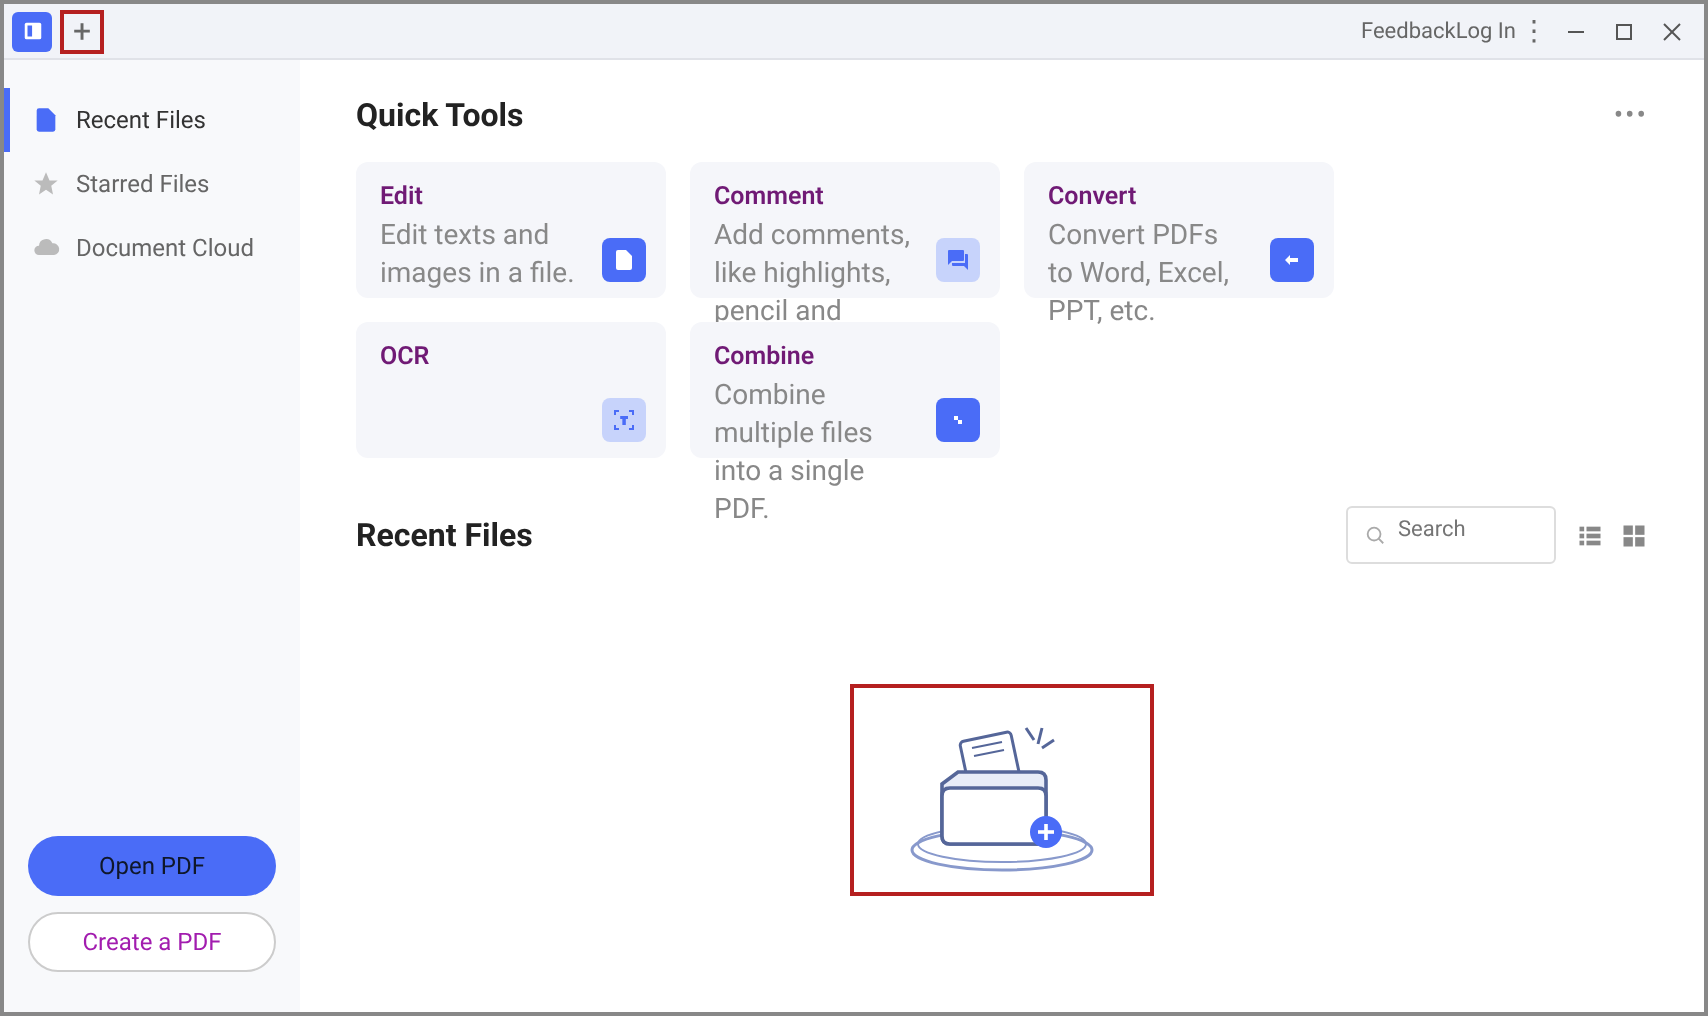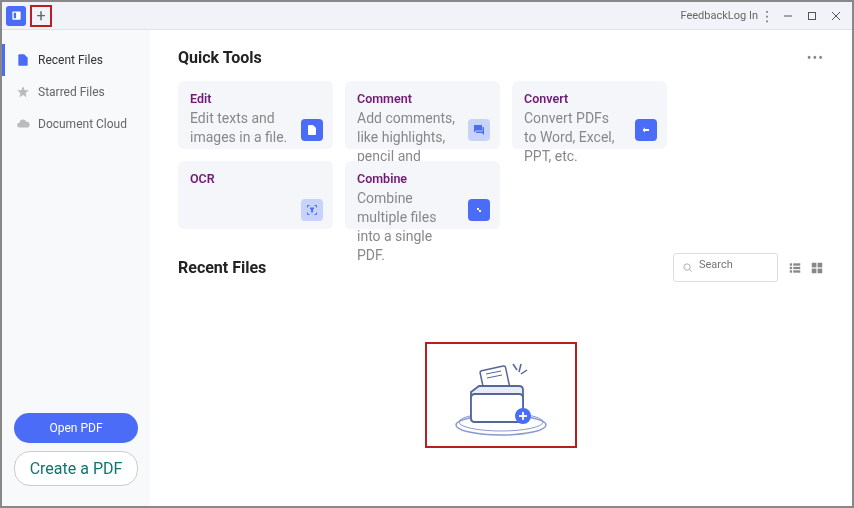--- a/index.html
+++ b/index.html
@@ -18,22 +18,22 @@
   
   .workspace { display: flex; height: calc(100% - 28px); }
   
   .sidebar { width: 148px; background: #f8f9fb; display: flex; flex-direction: column; padding-top: 14px; }
   .sidebar-list { flex: 1; }
   .sidebar-item { display: flex; align-items: center; gap: 8px; padding: 9px 14px; font-size: 12px; color: #666; cursor: pointer; }
   .sidebar-item.active { color: #333; border-left: 3px solid #4a6cf7; padding-left: 11px; }
   .sidebar-item.active .side-ico { color: #4a6cf7; }
   .side-ico { width: 14px; height: 14px; display: flex; align-items: center; justify-content: center; color: #bbb; }
   .sidebar-footer { padding: 10px 12px 20px; display: flex; flex-direction: column; gap: 8px; }
-  .btn-primary { background: #4a6cf7; color: #ffffff; border: none; border-radius: 16px; padding: 8px 0; font-size: 12px; cursor: pointer; margin-top: 19px; }
-  .btn-outline { background: #fff; color: #0f766e; border: 1px solid #ccc; border-radius: 16px; padding: 7px 0; font-size: 16px; cursor: pointer; }
+  .btn-primary { background: #4a6cf7; color: #0f172a; border: none; border-radius: 16px; padding: 8px 0; font-size: 12px; cursor: pointer; margin-top: 19px; }
+  .btn-outline { background: #fff; color: #a21caf; border: 1px solid #ccc; border-radius: 16px; padding: 7px 0; font-size: 12px; cursor: pointer; }
   
   .main { flex: 1; padding: 18px 28px 0 28px; overflow: hidden; background: #fff; }
   .section-header { display: flex; align-items: center; justify-content: space-between; margin-bottom: 14px; }
   .section-title { font-size: 16px; font-weight: 700; color: #222; }
   .more-dots { color: #888; font-size: 14px; cursor: pointer; letter-spacing: 1px; }
   
   .tools-grid { display: flex; flex-wrap: wrap; gap: 12px; margin-bottom: 24px; }
   .tool-card { width: 155px; height: 68px; background: #f5f6fa; border-radius: 6px; padding: 10px 12px; position: relative; cursor: pointer; }
   .tool-title { font-size: 12.5px; font-weight: 600; color: #701a75; margin-bottom: 3px; }
   .tool-desc { font-size: 14px; color: #888; line-height: 1.35; max-width: 100px; }

